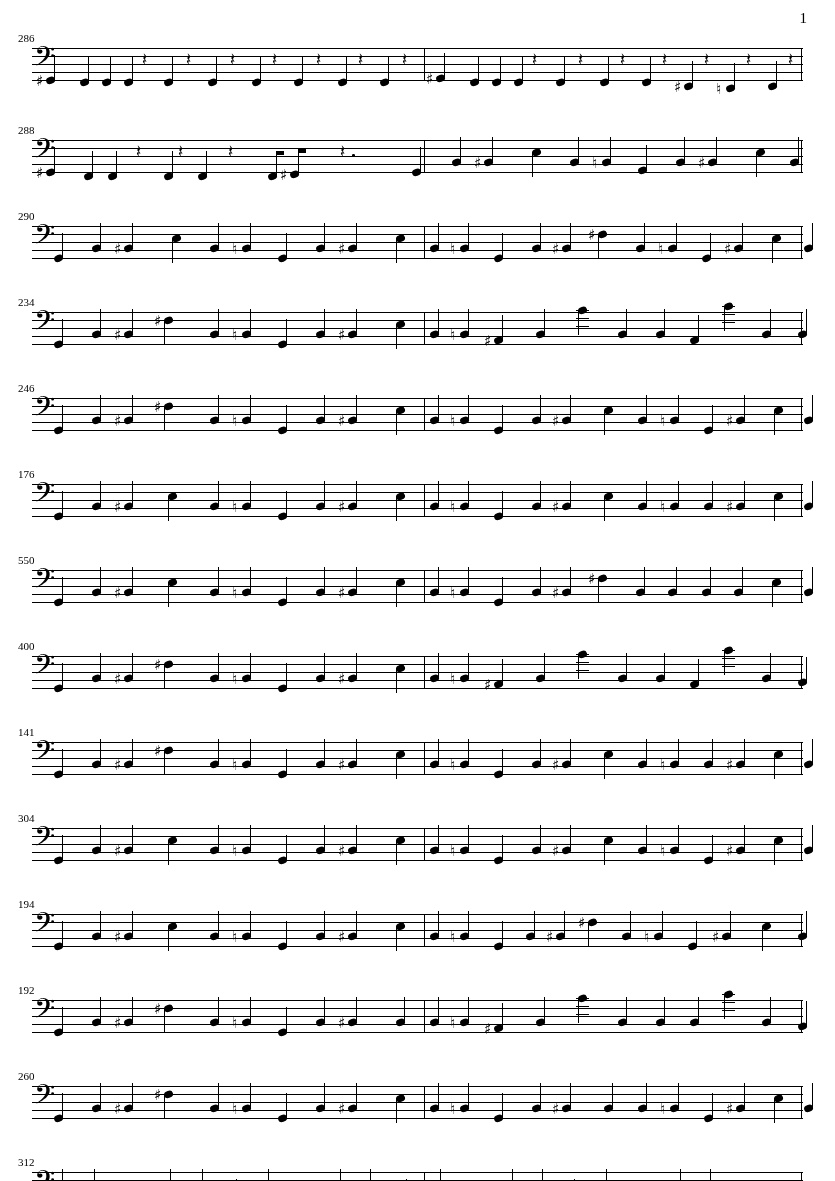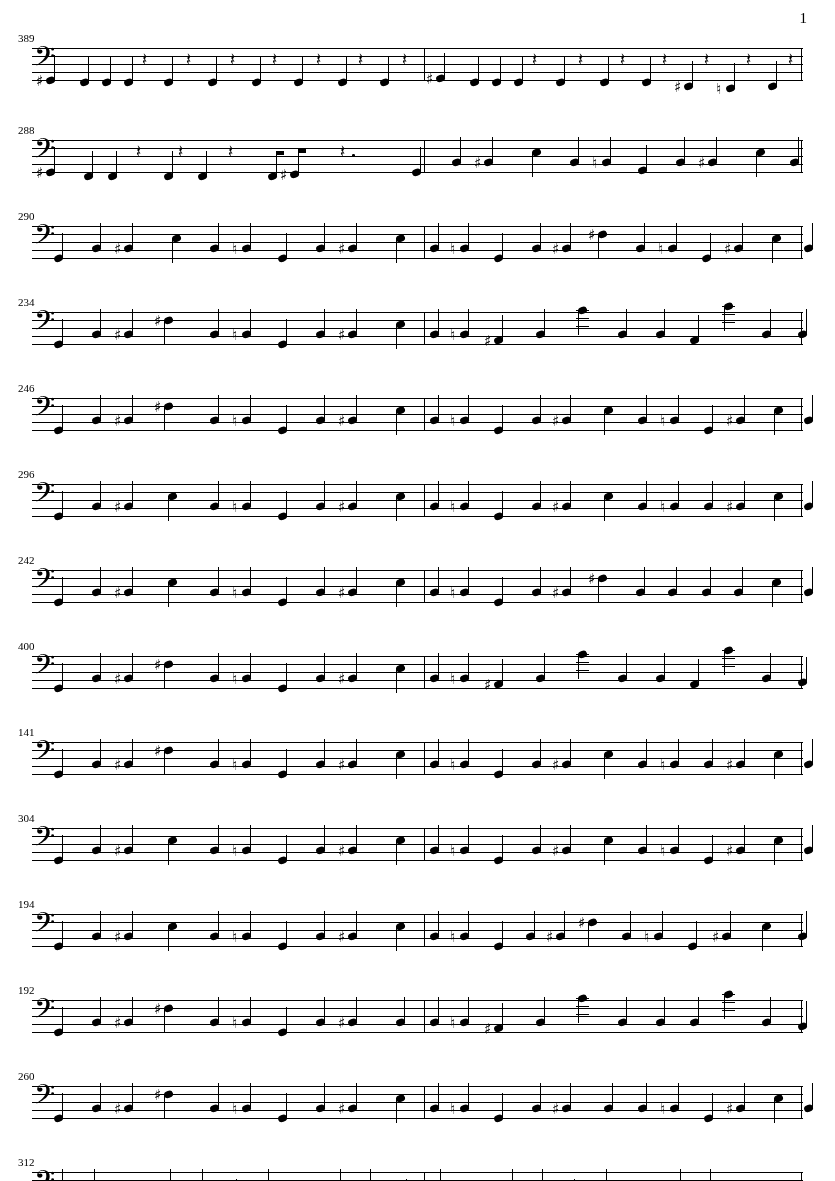--- a/index.html
+++ b/index.html
@@ -31,21 +31,21 @@
   .ledger{position:absolute;height:1px;width:13px;background:#000;}
   .dot{position:absolute;width:2.5px;height:2.5px;border-radius:50%;background:#000;}
 </style>
 </head>
 <body>
 
 <div id="page">
   <div class="page-number">1</div>
   <div id="systems">
       <div class="system" style="top: 48px;">
-        <div class="measure-number">389</div>
+        <div class="measure-number">286</div>
         <div class="staff">
           <div class="line l0"></div>
           <div class="line l1"></div>
           <div class="line l2"></div>
           <div class="line l3"></div>
           <div class="line l4"></div>
           <div class="clef">𝄢</div>
           <div class="barline" style="left: 392px;"></div>
           <div class="endbar" style="left: 769px;"></div>
           <div class="note" style="left: 14px; top: 29px;"></div>
@@ -360,21 +360,21 @@
           <div class="note" style="left: 704px; top: 19px;"></div>
           <div class="stem" style="left: 712px; top: -3px; height: 25px;"></div>
           <div class="acc" style="left: 694px; top: 18px;">♯</div>
           <div class="note" style="left: 742px; top: 9px;"></div>
           <div class="stem" style="left: 742px; top: 12px; height: 25px;"></div>
           <div class="note" style="left: 772px; top: 19px;"></div>
           <div class="stem" style="left: 780px; top: -3px; height: 25px;"></div>
         </div>
       </div>
       <div class="system" style="top: 484px;">
-        <div class="measure-number">296</div>
+        <div class="measure-number">176</div>
         <div class="staff">
           <div class="line l0"></div>
           <div class="line l1"></div>
           <div class="line l2"></div>
           <div class="line l3"></div>
           <div class="line l4"></div>
           <div class="clef">𝄢</div>
           <div class="barline" style="left: 392px;"></div>
           <div class="endbar" style="left: 769px;"></div>
           <div class="note" style="left: 22px; top: 29px;"></div>
@@ -424,21 +424,21 @@
           <div class="note" style="left: 704px; top: 19px;"></div>
           <div class="stem" style="left: 712px; top: -3px; height: 25px;"></div>
           <div class="acc" style="left: 694px; top: 18px;">♯</div>
           <div class="note" style="left: 742px; top: 9px;"></div>
           <div class="stem" style="left: 742px; top: 12px; height: 25px;"></div>
           <div class="note" style="left: 772px; top: 19px;"></div>
           <div class="stem" style="left: 780px; top: -3px; height: 25px;"></div>
         </div>
       </div>
       <div class="system" style="top: 570px;">
-        <div class="measure-number">242</div>
+        <div class="measure-number">550</div>
         <div class="staff">
           <div class="line l0"></div>
           <div class="line l1"></div>
           <div class="line l2"></div>
           <div class="line l3"></div>
           <div class="line l4"></div>
           <div class="clef">𝄢</div>
           <div class="barline" style="left: 392px;"></div>
           <div class="endbar" style="left: 769px;"></div>
           <div class="note" style="left: 22px; top: 29px;"></div>

